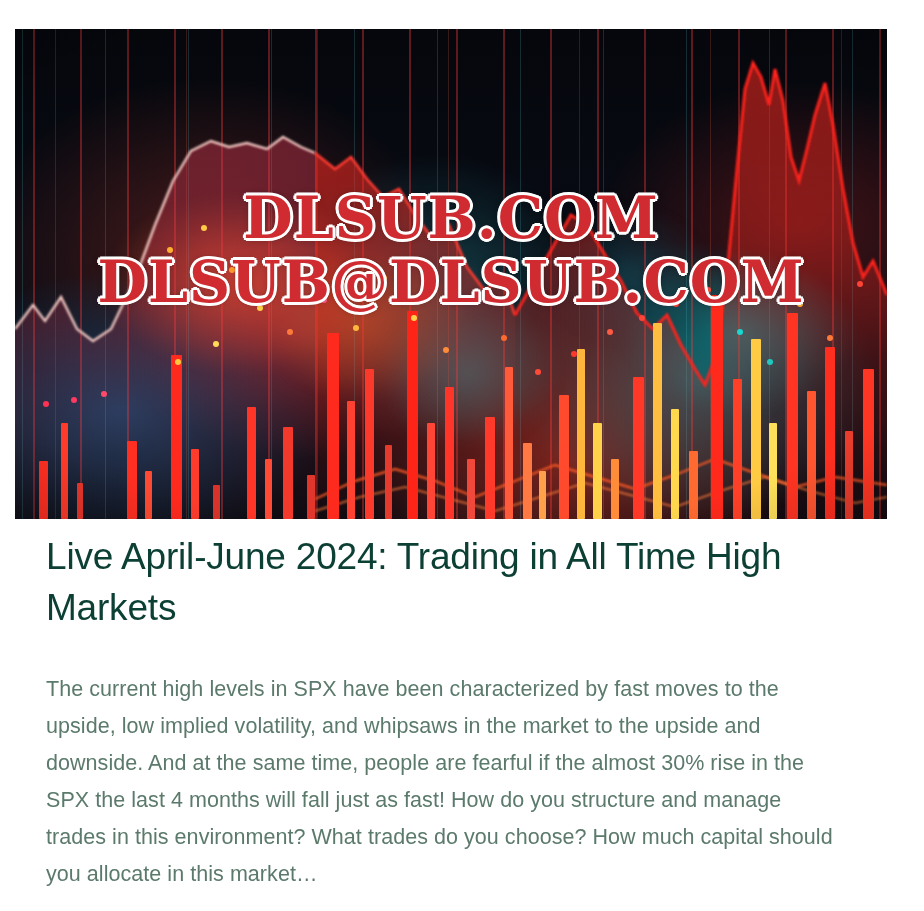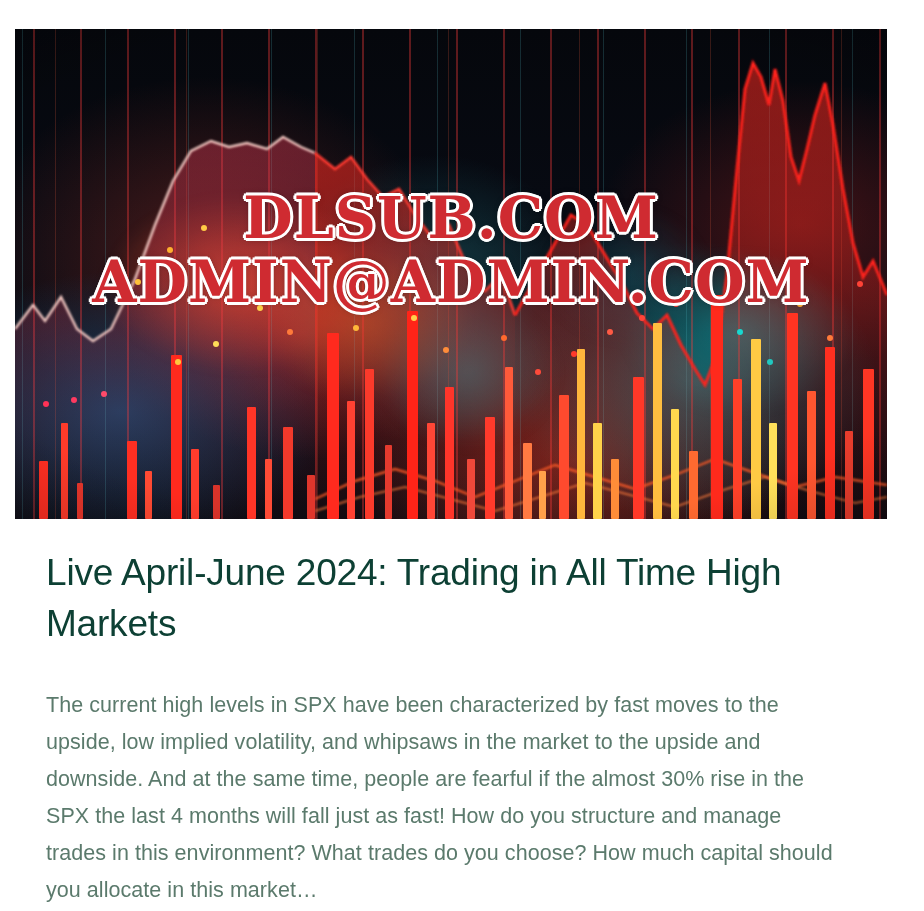--- a/index.html
+++ b/index.html
@@ -142,21 +142,21 @@
        0   -3px 0 #ffffff,  0    3px 0 #ffffff,
        0 0 6px rgba(0,0,0,0.55);
   }
   .wm-line-1 { font-size: 57px; }
   .wm-line-2 { font-size: 57px; margin-top: 6px; }
 
   
   .article {
     position: absolute;
     left: 46px;
-    top: 547px;
+    top: 531px;
     width: 812px;
   }
   .post-title {
     margin: 0;
     font-family: "Liberation Sans", sans-serif;
     font-weight: 400;
     font-size: 37px;
     line-height: 51px;
     letter-spacing: -0.2px;
     color: #0d4034;
@@ -305,21 +305,21 @@
         <span class="dot" style="left:56px;  top:368px; background:#ff3a60;"></span>
         <span class="dot" style="left:86px;  top:362px; background:#ff4a6a;"></span>
         <span class="dot" style="left:28px;  top:372px; background:#ff3256;"></span>
       </div>
 
       <div class="vignette"></div>
     </div>
 
     <div class="watermark">
       <span class="wm-line wm-line-1">DLSUB.COM</span>
-      <span class="wm-line wm-line-2">ADMIN@ADMIN.COM</span>
+      <span class="wm-line wm-line-2">DLSUB@DLSUB.COM</span>
     </div>
   </div>
 
   <div class="article">
     <h2 class="post-title">Live April-June 2024: Trading in All Time High Markets</h2>
     <p class="post-excerpt">The current high levels in SPX have been characterized by fast moves to the upside, low implied volatility, and whipsaws in the market to the upside and downside. And at the same time, people are fearful if the almost 30% rise in the SPX the last 4 months will fall just as fast! How do you structure and manage trades in this environment? What trades do you choose? How much capital should you allocate in this market…</p>
   </div>
 
 </div>
 

